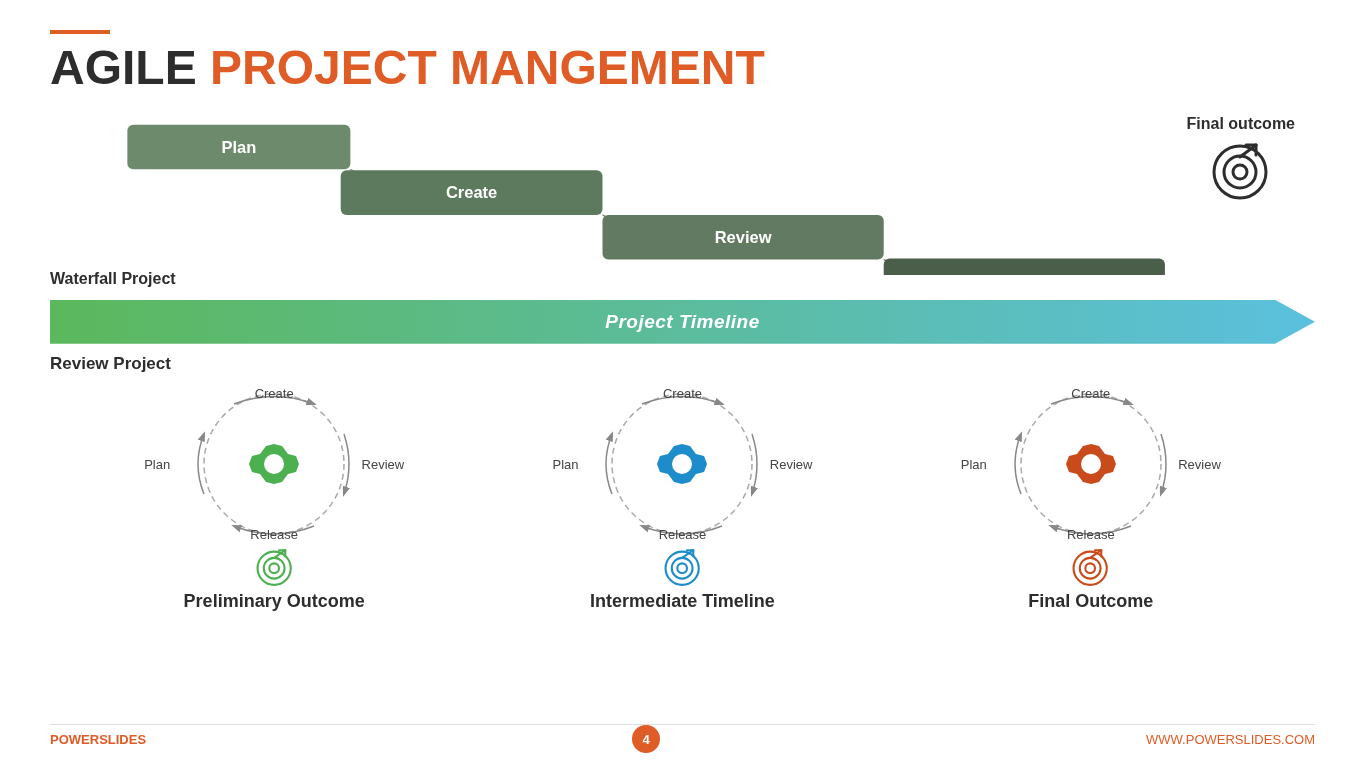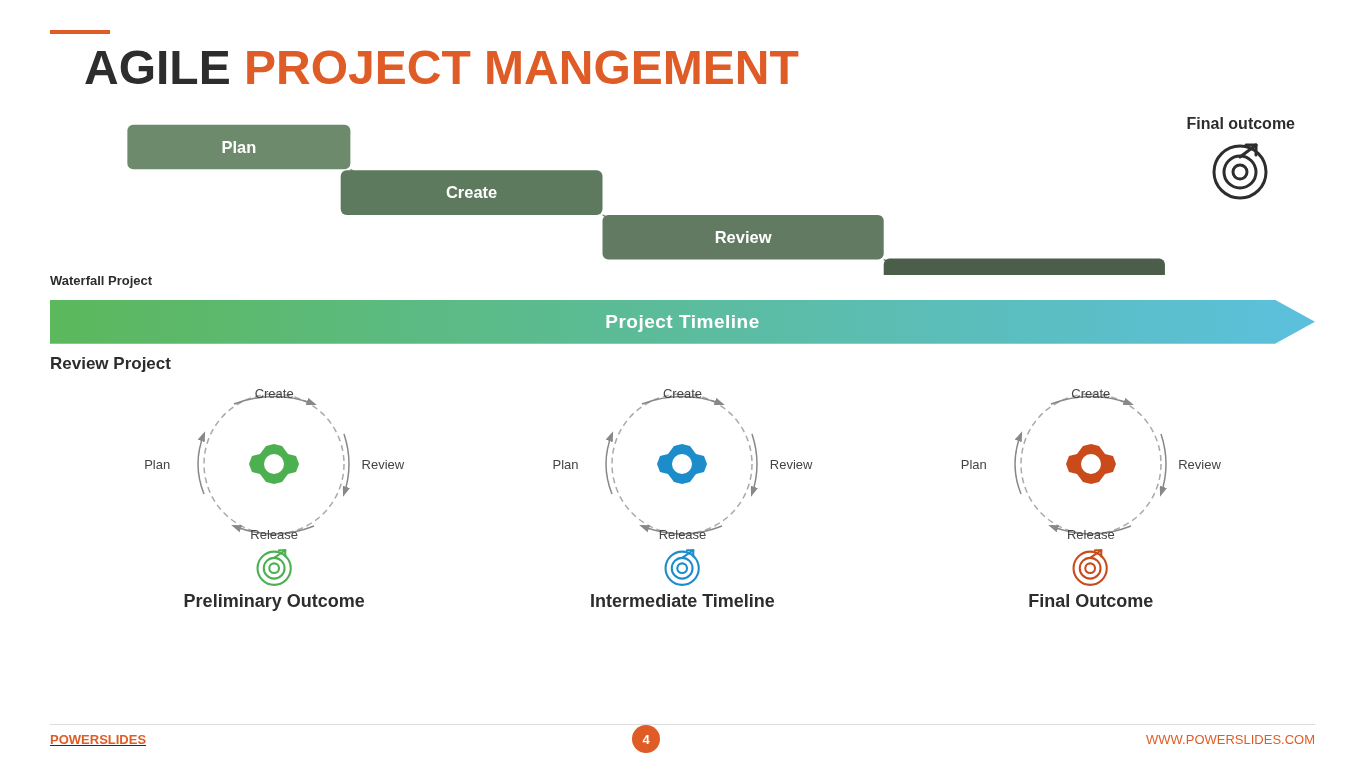--- a/index.html
+++ b/index.html
@@ -26,36 +26,35 @@
       background: #e05c26;
       margin-bottom: 8px;
     }
 
     .title {
       font-size: 48px;
       font-weight: 900;
       color: #2d2d2d;
       line-height: 1.1;
       margin-bottom: 20px;
-      margin-left: 34px;
     }
 
     .title .orange {
       color: #e05c26;
     }
 
     
     .waterfall-container {
       position: relative;
       height: 185px;
       margin-bottom: 0px;
     }
 
     .waterfall-label {
-      font-size: 13px;
+      font-size: 16px;
       font-weight: 700;
       color: #2d2d2d;
       position: absolute;
       bottom: 12px;
       left: 0;
     }
 
     
     .waterfall-svg {
       position: absolute;
@@ -63,20 +62,21 @@
       left: 0;
       width: 100%;
       height: 160px;
       pointer-events: none;
     }
 
     
     .timeline-section {
       position: relative;
       margin-bottom: 10px;
+      font-style: italic;
     }
 
     .timeline-arrow {
       width: 100%;
       height: 44px;
       background: linear-gradient(to right, #5cb85c, #5bc0de);
       display: flex;
       align-items: center;
       justify-content: center;
       position: relative;
@@ -200,21 +200,20 @@
       right: 50px;
       display: flex;
       align-items: center;
       justify-content: space-between;
     }
 
     .footer-left {
       font-size: 13px;
       font-weight: 700;
       color: #2d2d2d;
-      text-decoration: underline;
     }
 
     .footer-left span { color: #e05c26; }
 
     .footer-center {
       width: 28px;
       height: 28px;
       background: #e05c26;
       border-radius: 50%;
       display: flex;

